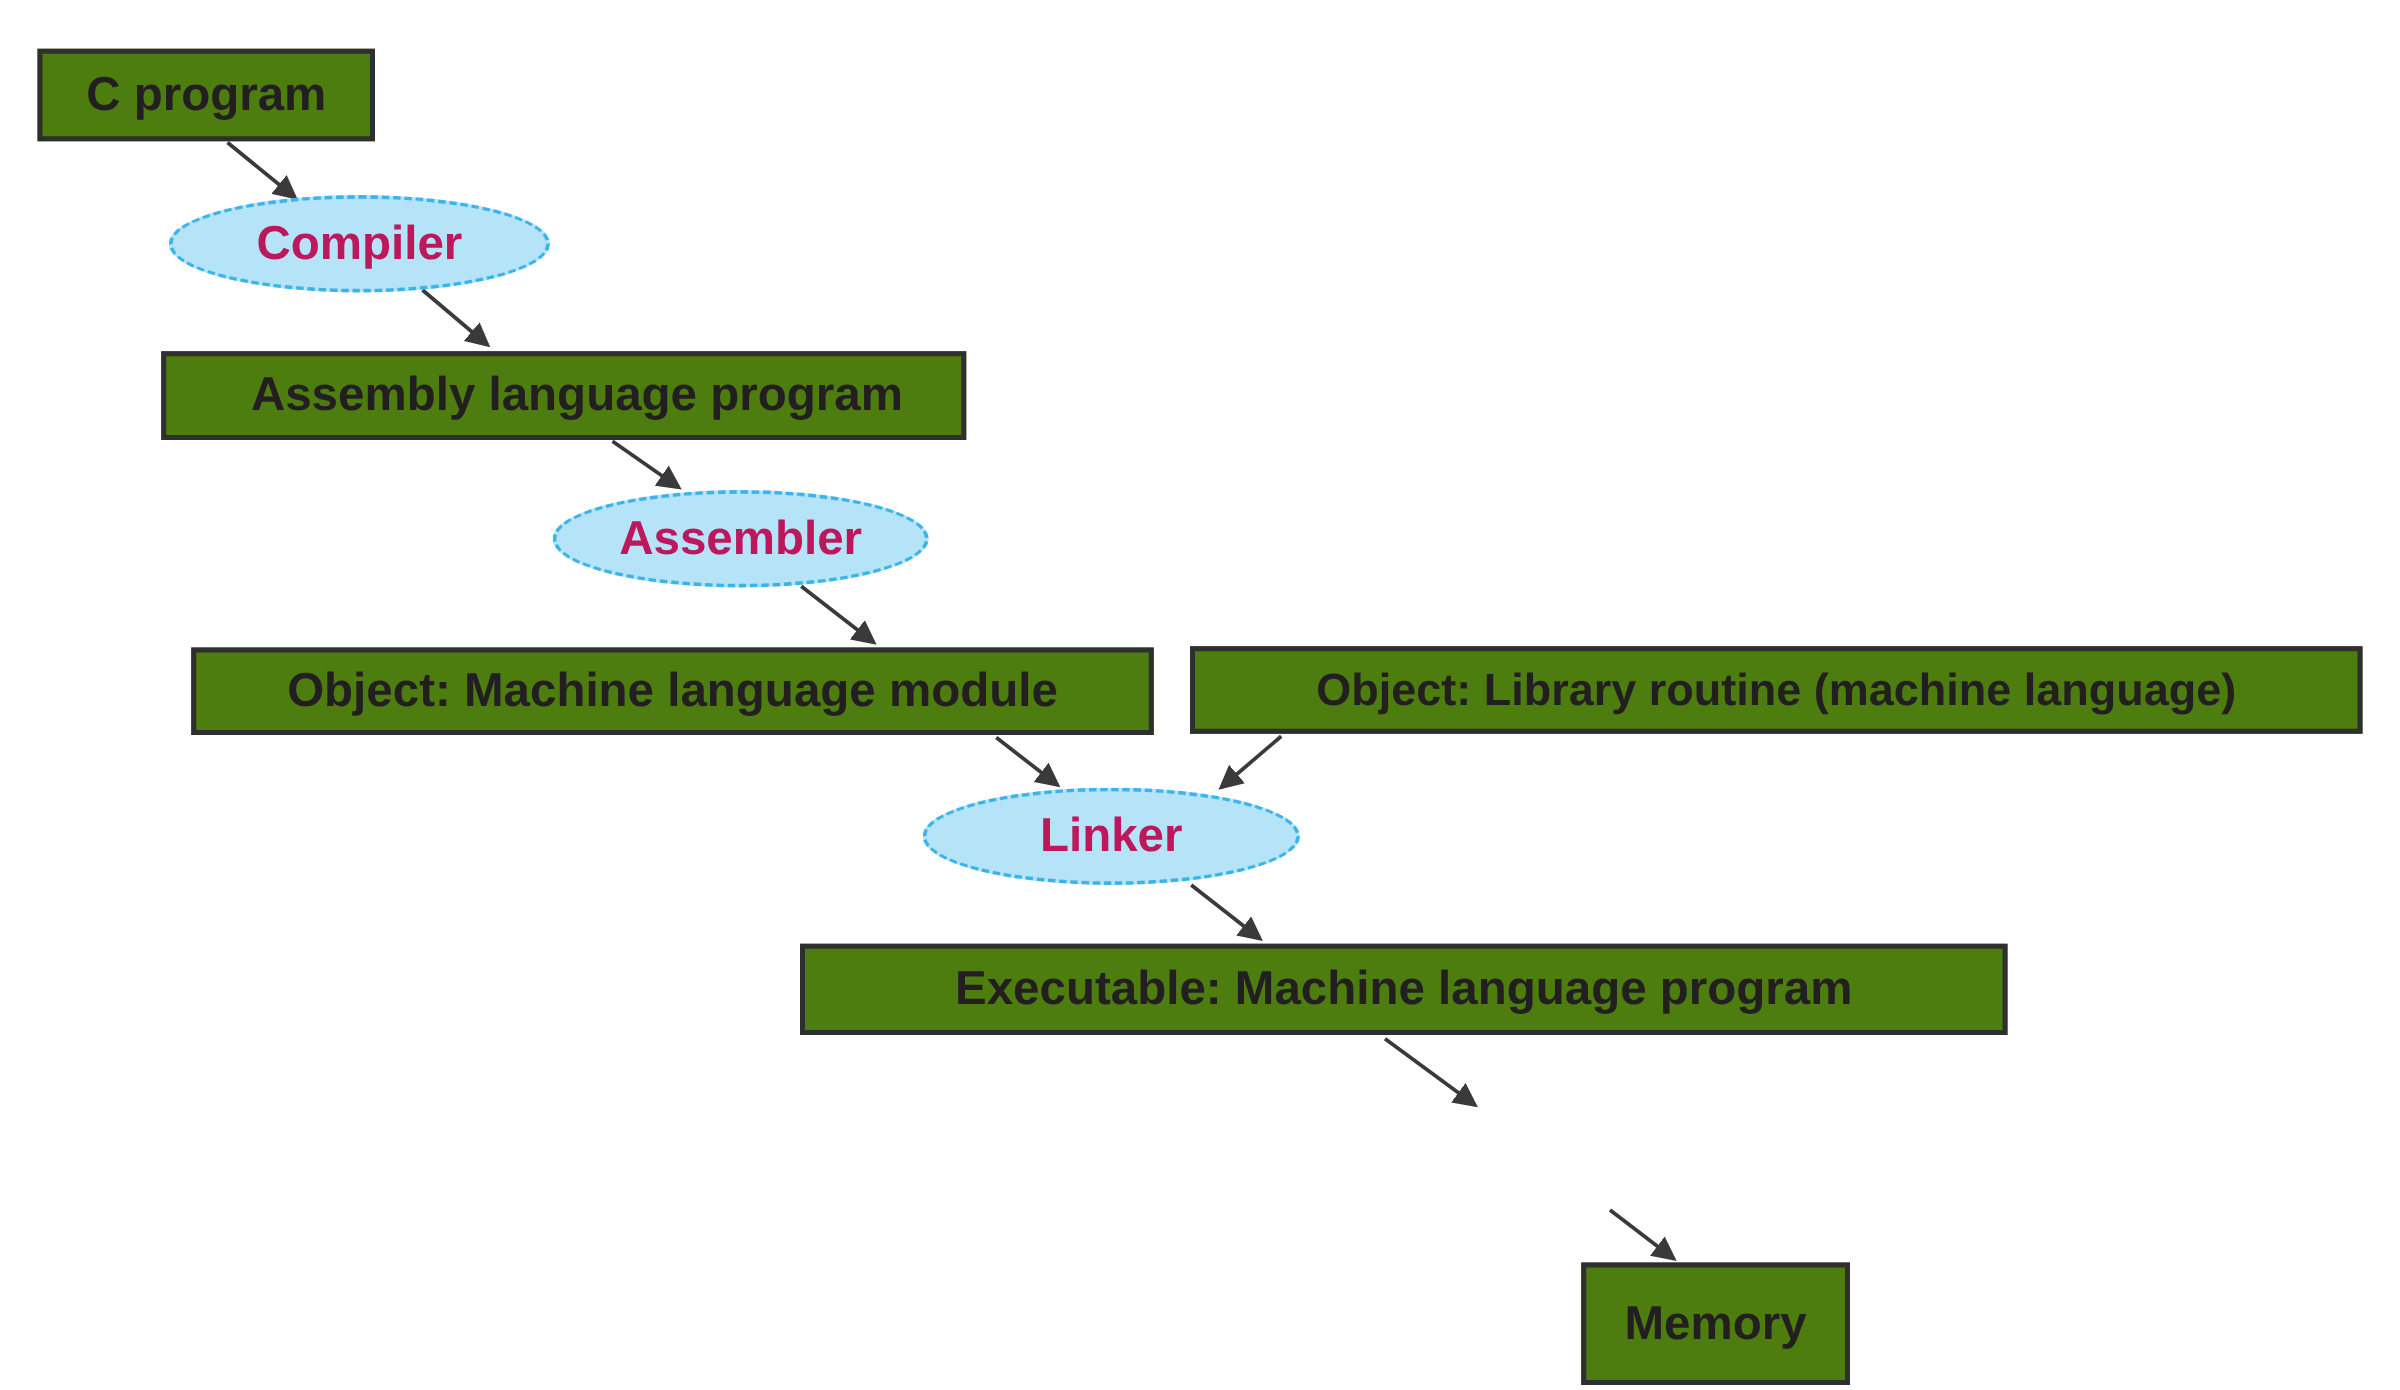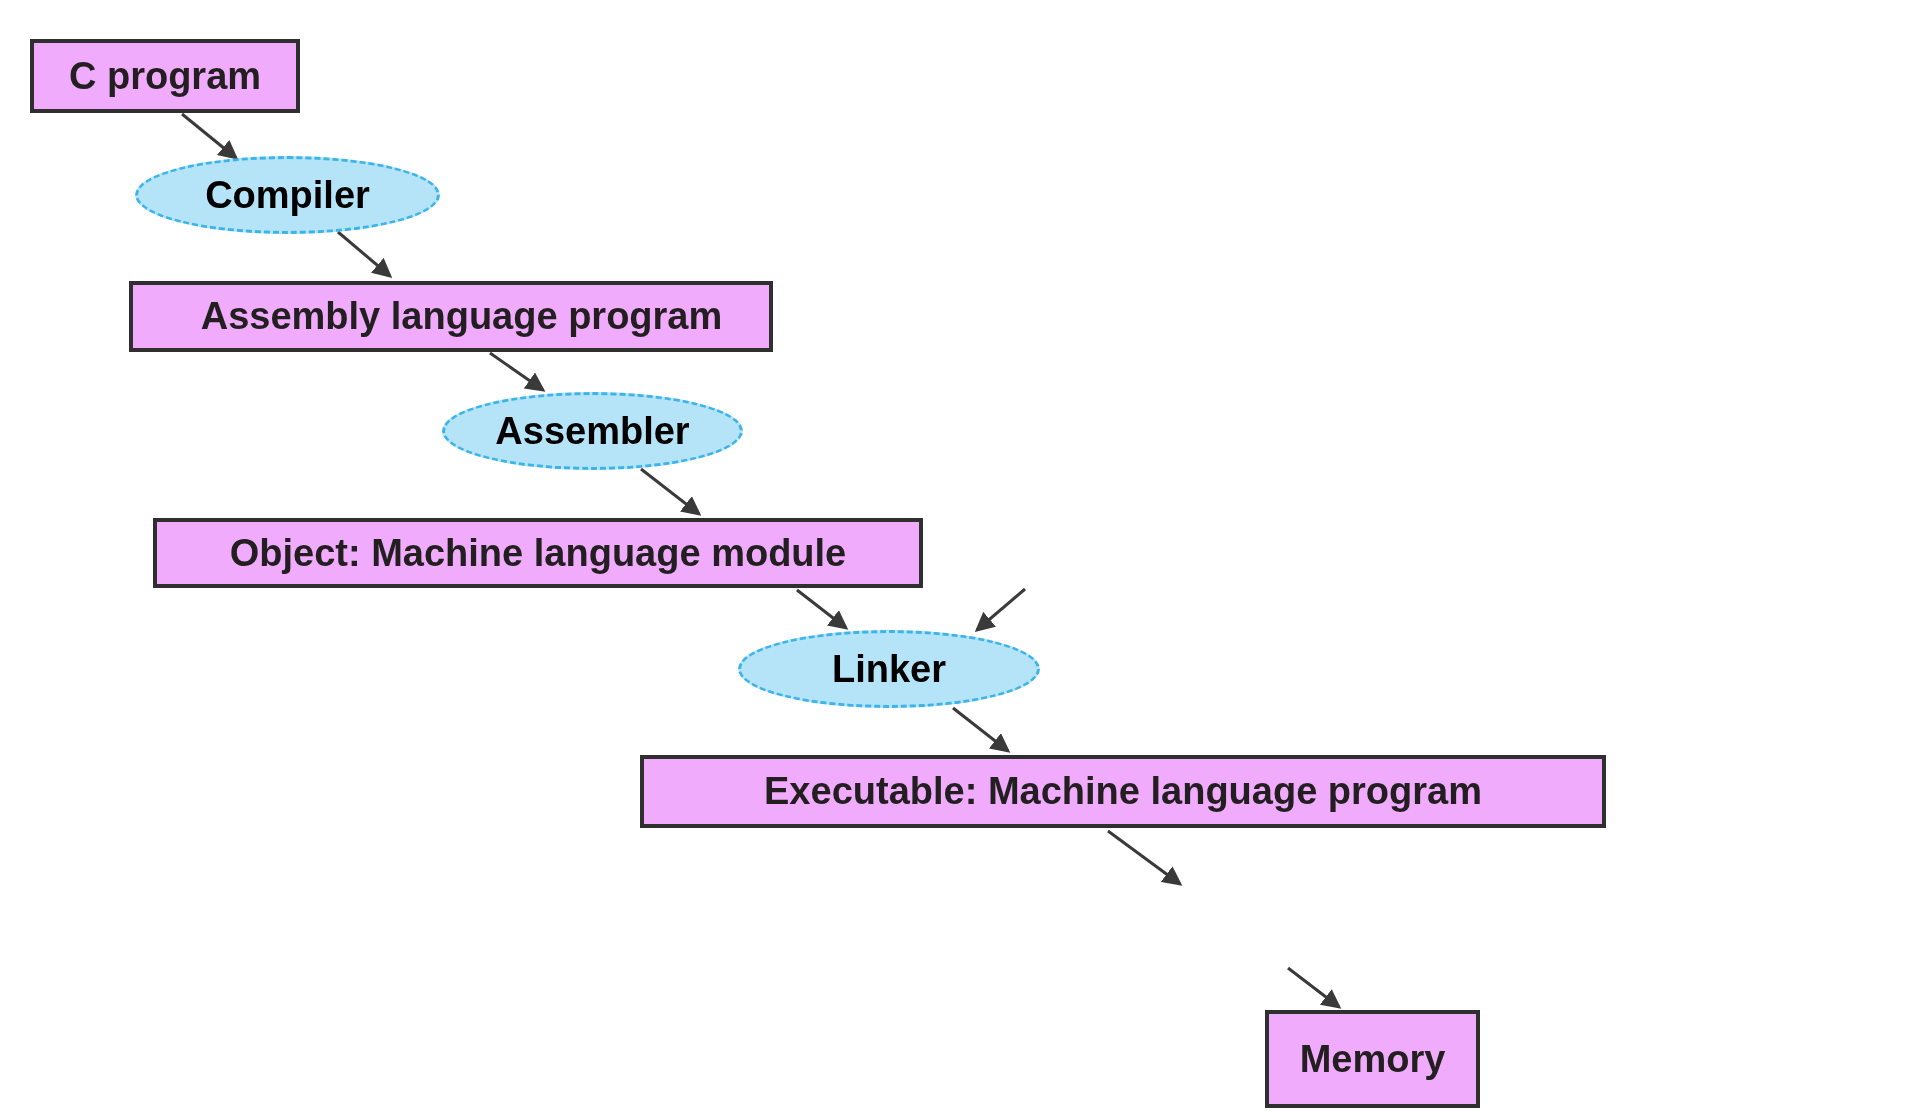--- a/index.html
+++ b/index.html
@@ -22,31 +22,31 @@
   }
   .node {
     position: absolute;
     display: flex;
     align-items: center;
     justify-content: center;
     box-sizing: border-box;
     white-space: nowrap;
   }
   .rect {
-    background: #f0abfc;
+    background: #4d7c0f;
     border: 4px solid #2f2f2f;
     color: #231f20;
     font-weight: 700;
     font-size: 38px;
   }
   .process {
     background: #b5e3f8;
     border: 3px dashed #3ab4ea;
     border-radius: 50%;
-    color: #000000;
+    color: #be185d;
     font-weight: 700;
     font-size: 38px;
   }
   
   #n-c-program        { left: 30px;   top: 39px;   width: 270px; height: 74px; }
   #n-compiler         { left: 135px;  top: 156px;  width: 305px; height: 78px; }
   #n-assembly-program { left: 129px;  top: 281px;  width: 644px; height: 71px; padding-left: 21px; }
   #n-assembler        { left: 442px;  top: 392px;  width: 301px; height: 78px; }
   #n-object-module    { left: 153px;  top: 518px;  width: 770px; height: 70px; }
   #n-library-routine  { left: 952px;  top: 517px;  width: 938px; height: 70px; font-size: 36px; }
@@ -90,20 +90,23 @@
   </div>
 
   <div class="node process" id="n-assembler">
     <span>Assembler</span>
   </div>
 
   <div class="node rect" id="n-object-module">
     <span>Object: Machine language module</span>
   </div>
 
+  <div class="node rect" id="n-library-routine">
+    <span>Object: Library routine (machine language)</span>
+  </div>
 
   <div class="node process" id="n-linker">
     <span>Linker</span>
   </div>
 
   <div class="node rect" id="n-executable">
     <span>Executable: Machine language program</span>
   </div>
 
 

